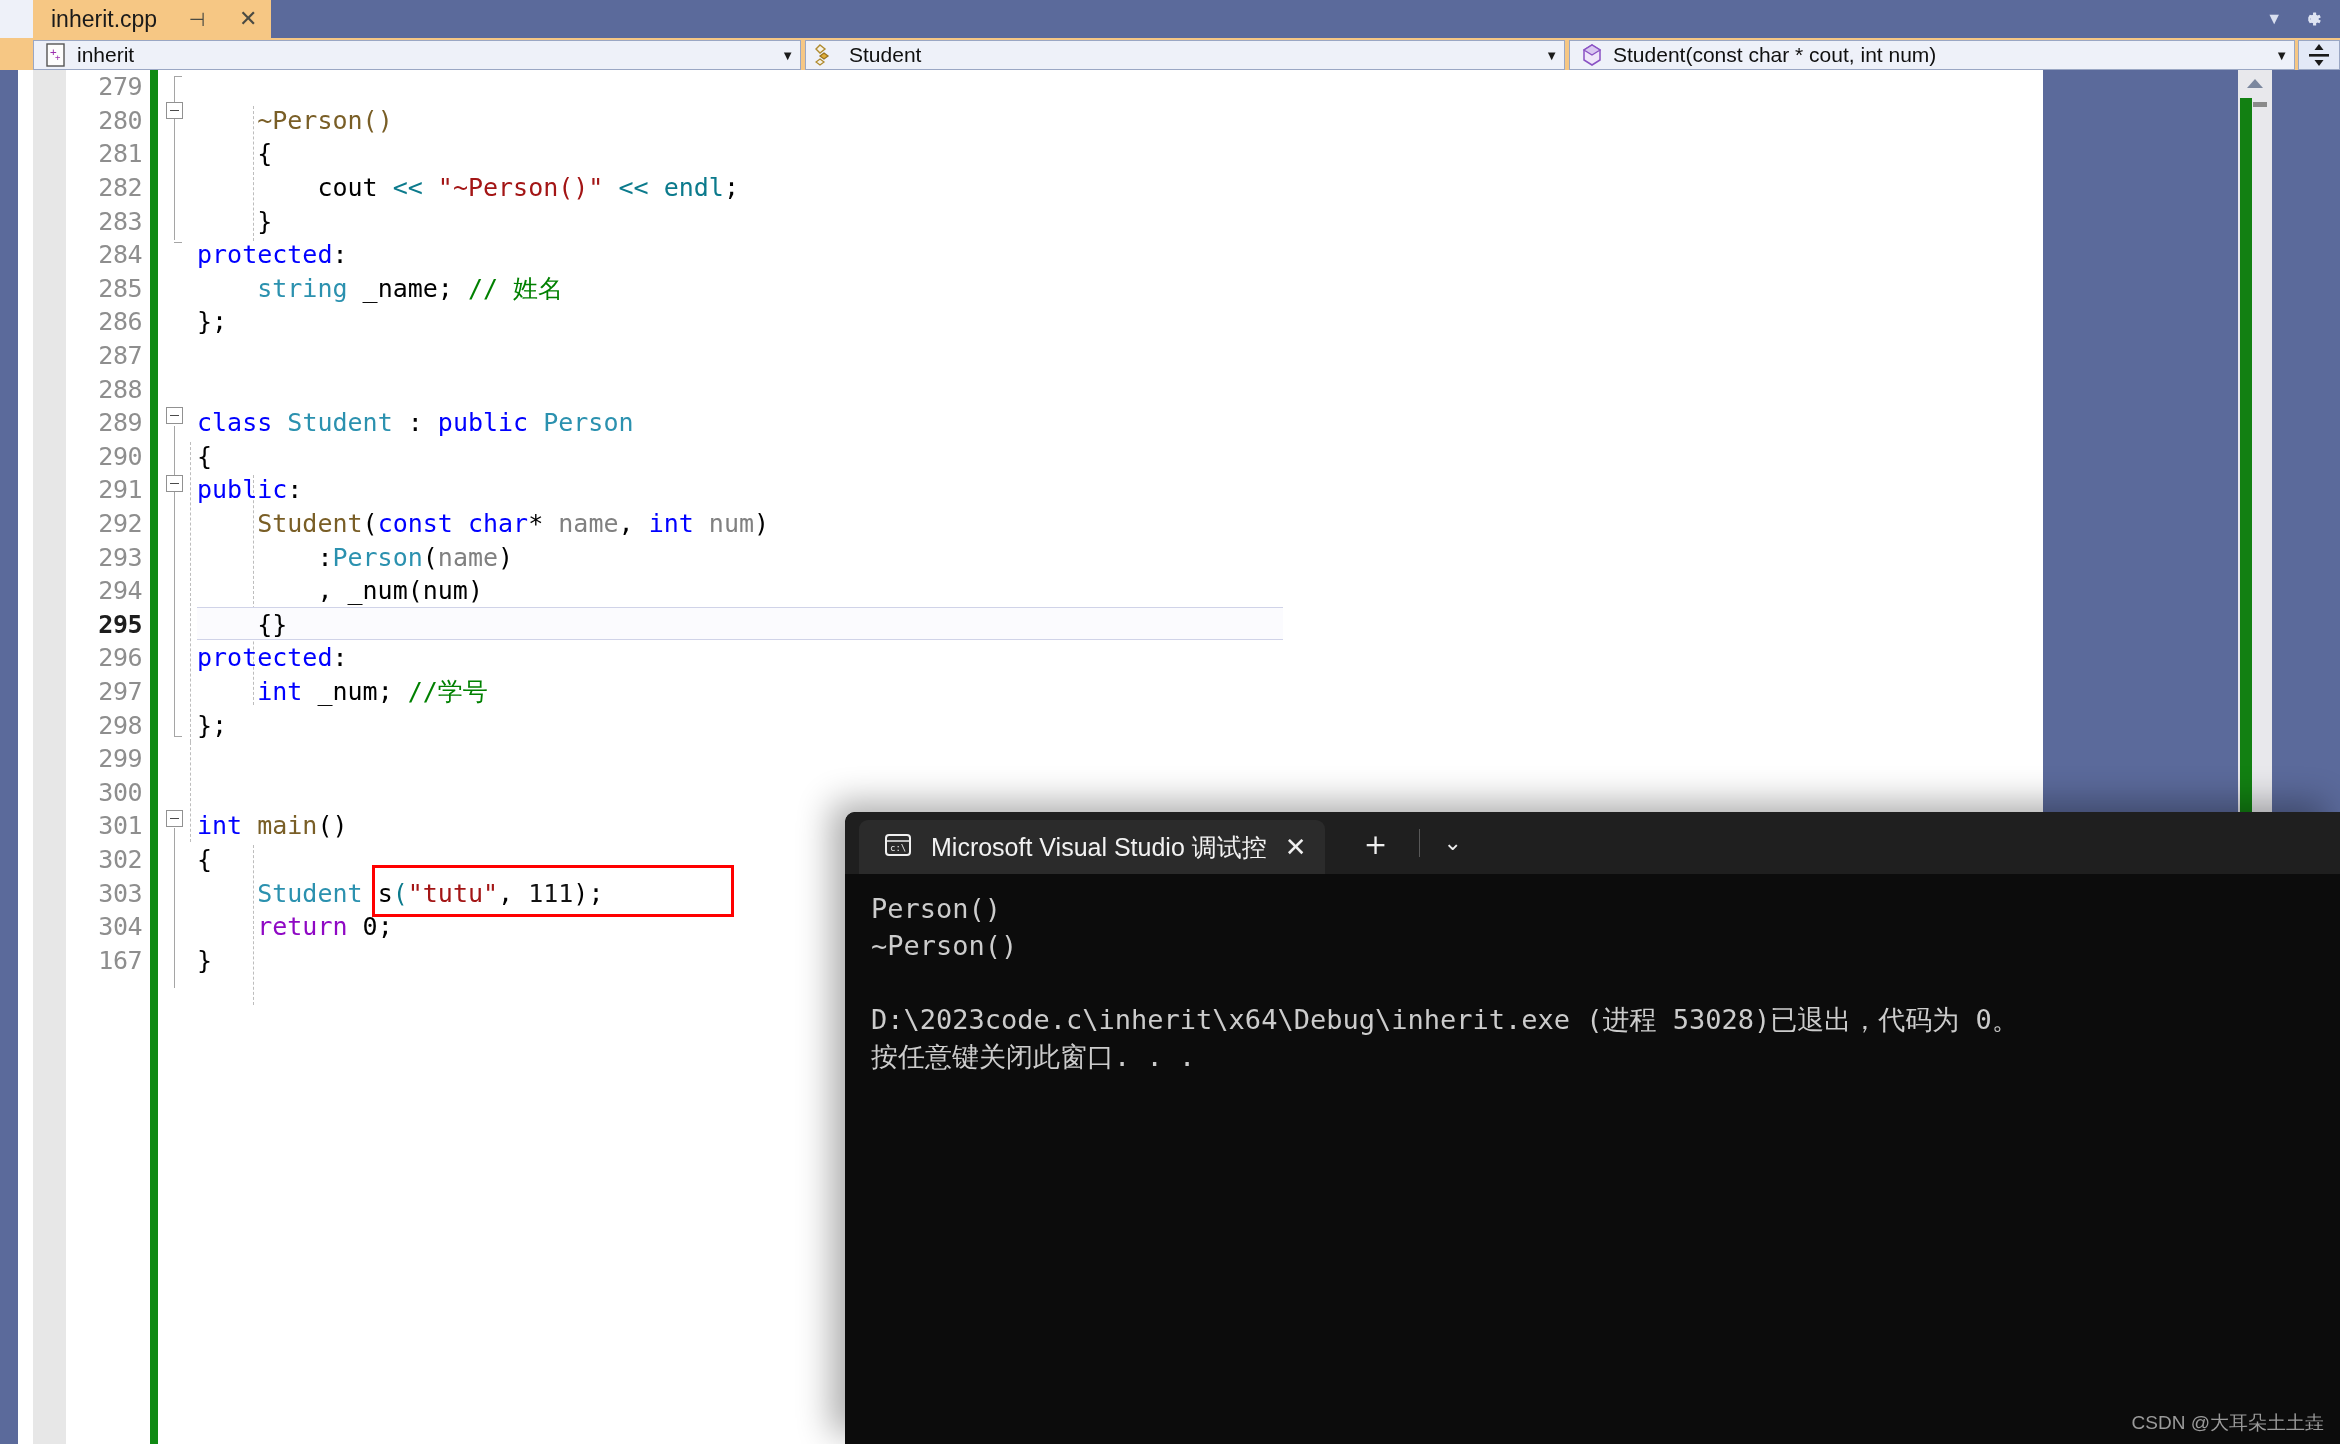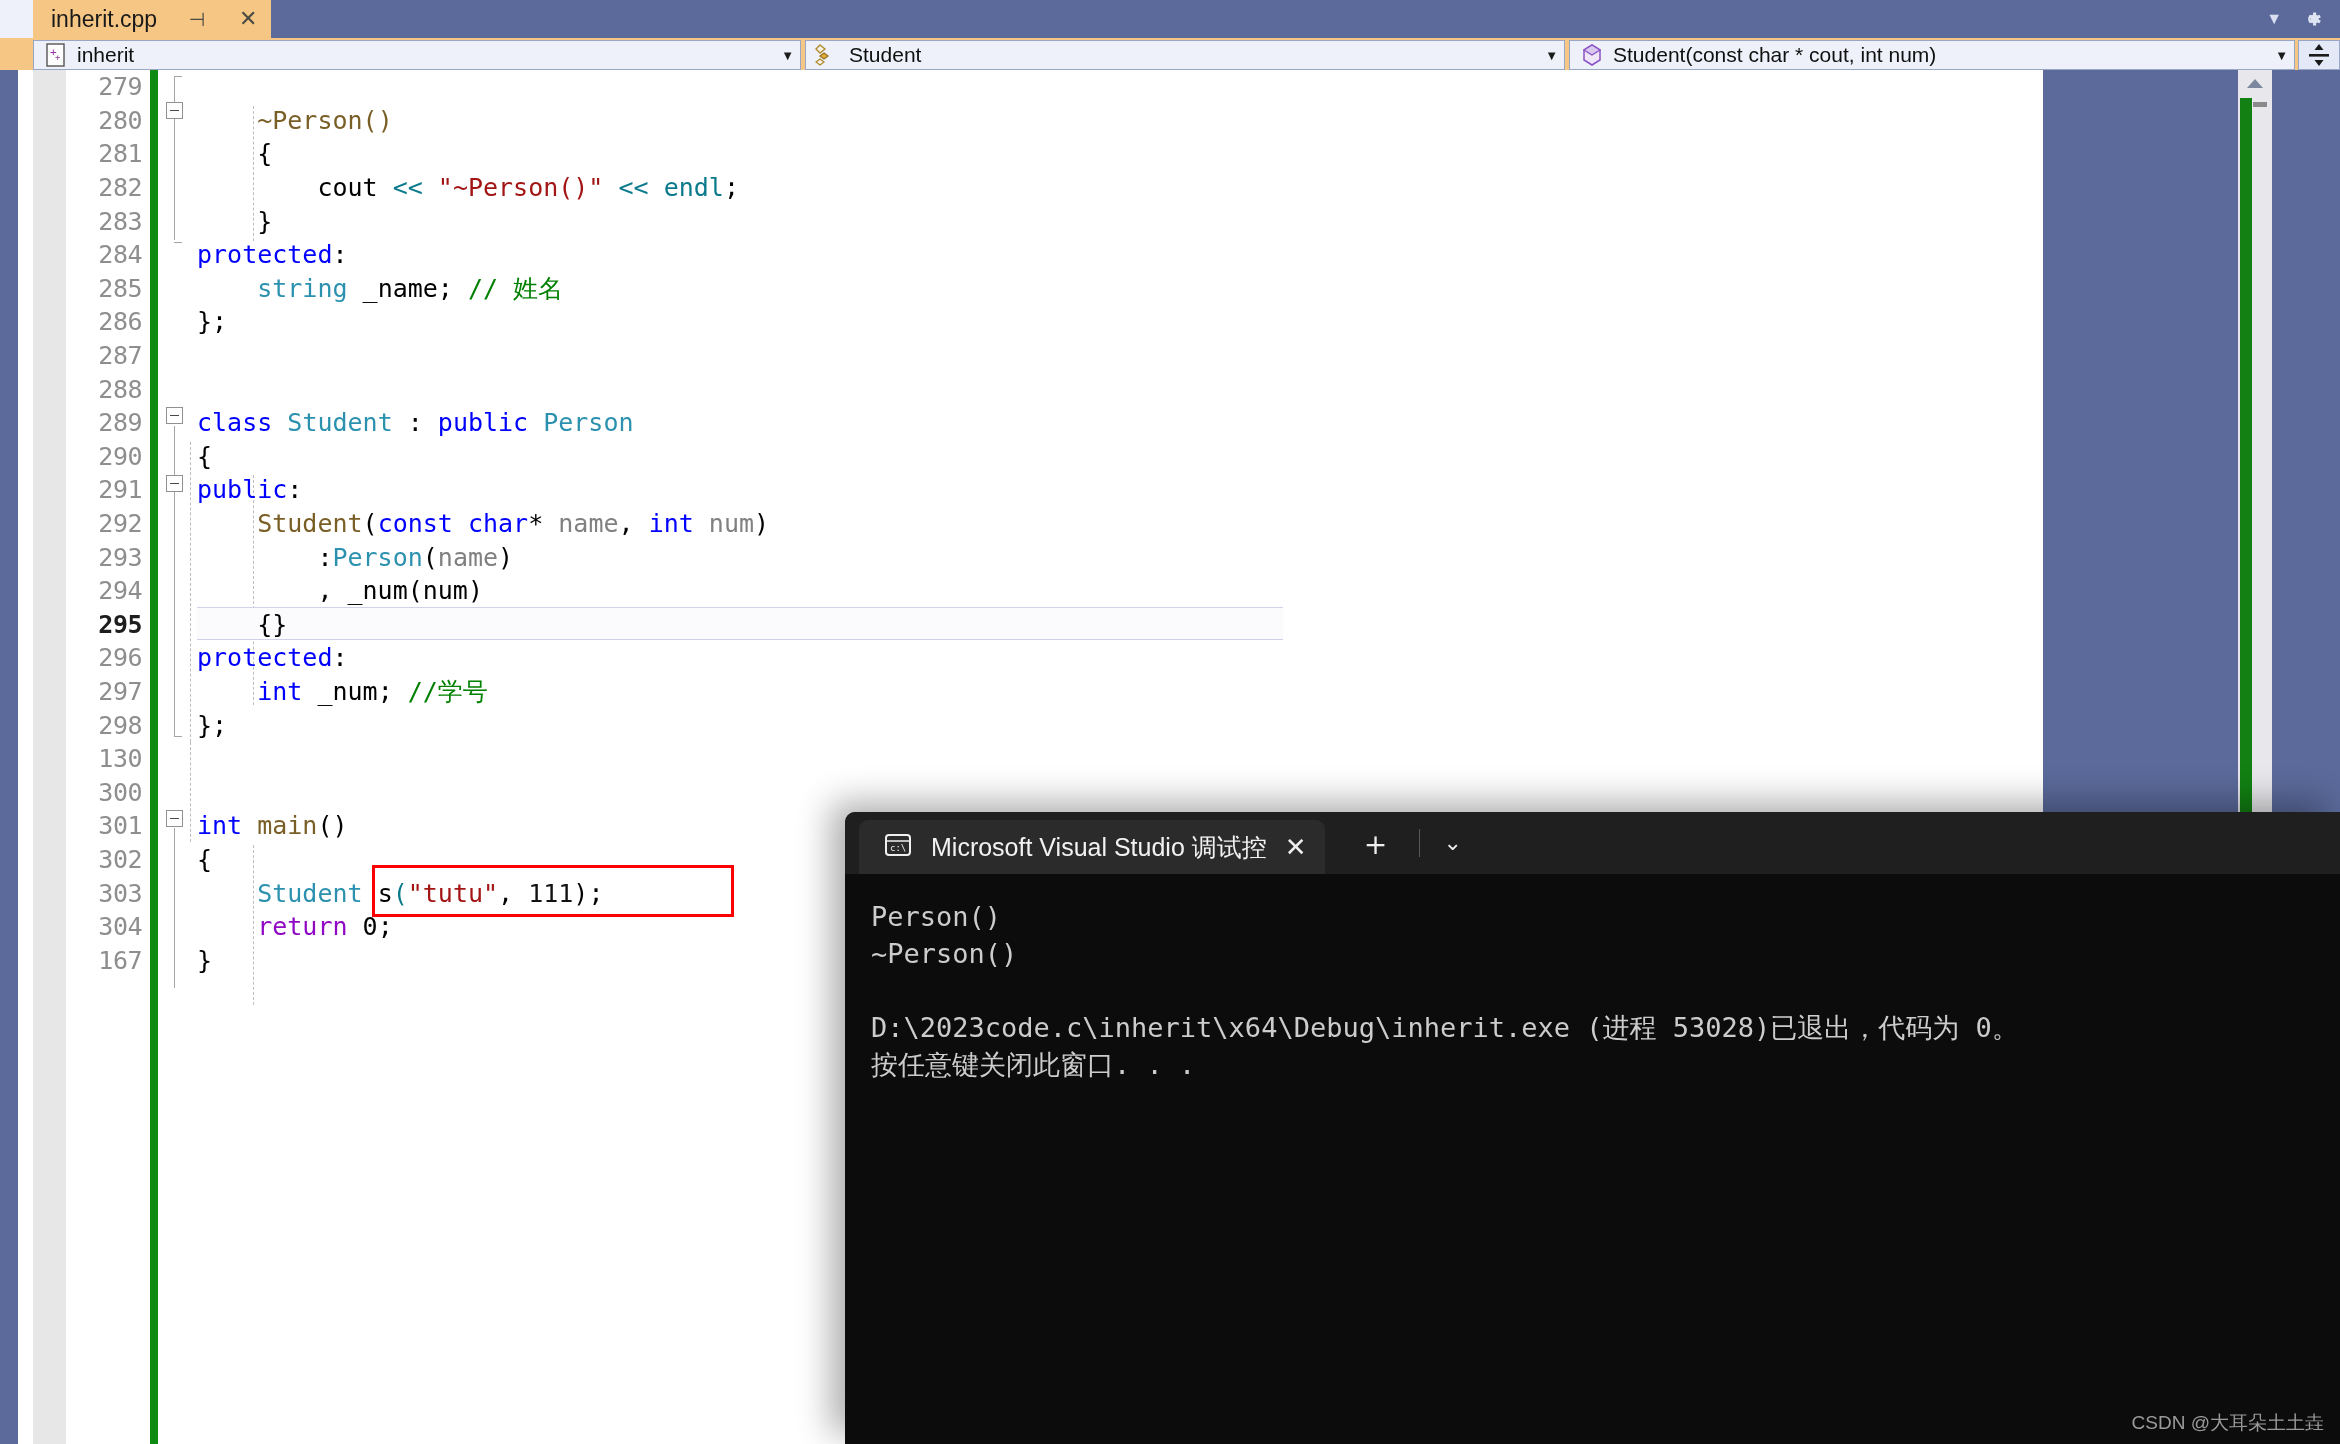--- a/index.html
+++ b/index.html
@@ -233,21 +233,21 @@
   .console-tab-close { font-size: 26px; color: #efefef; line-height: 1; }
   .console-plus { font-size: 34px; color: #efefef; margin-left: 34px; line-height: 1; }
   .console-divider {
     width: 1px; height: 28px; background: #585858; margin-left: 26px;
   }
   .console-chevron { font-size: 22px; color: #efefef; margin-left: 24px; }
   .console-body {
     position: absolute; left: 0; top: 62px;
     width: 1495px; height: 570px;
     background: #0c0c0c;
-    padding: 24px 26px;
+    padding: 16px 26px;
   }
   .console-line {
     font-family: "DejaVu Sans Mono", monospace;
     font-size: 27px;
     color: #cccccc;
     white-space: pre;
     line-height: 37px;
   }
   .console-spacer { height: 37px; }
 
@@ -459,21 +459,21 @@
         </div>
         <div class="row">
           <div class="lineno">297</div>
           <div class="codetext"><span class="pun">    </span><span class="kw">int</span><span class="pun"> _num; </span><span class="cmt">//学号</span></div>
         </div>
         <div class="row">
           <div class="lineno">298</div>
           <div class="codetext"><span class="pun">};</span></div>
         </div>
         <div class="row">
-          <div class="lineno">130</div>
+          <div class="lineno">299</div>
           <div class="codetext"></div>
         </div>
         <div class="row">
           <div class="lineno">300</div>
           <div class="codetext"></div>
         </div>
         <div class="row">
           <div class="lineno">301</div>
           <div class="codetext"><span class="kw">int</span><span class="pun"> </span><span class="fn">main</span><span class="pun">()</span></div>
         </div>

